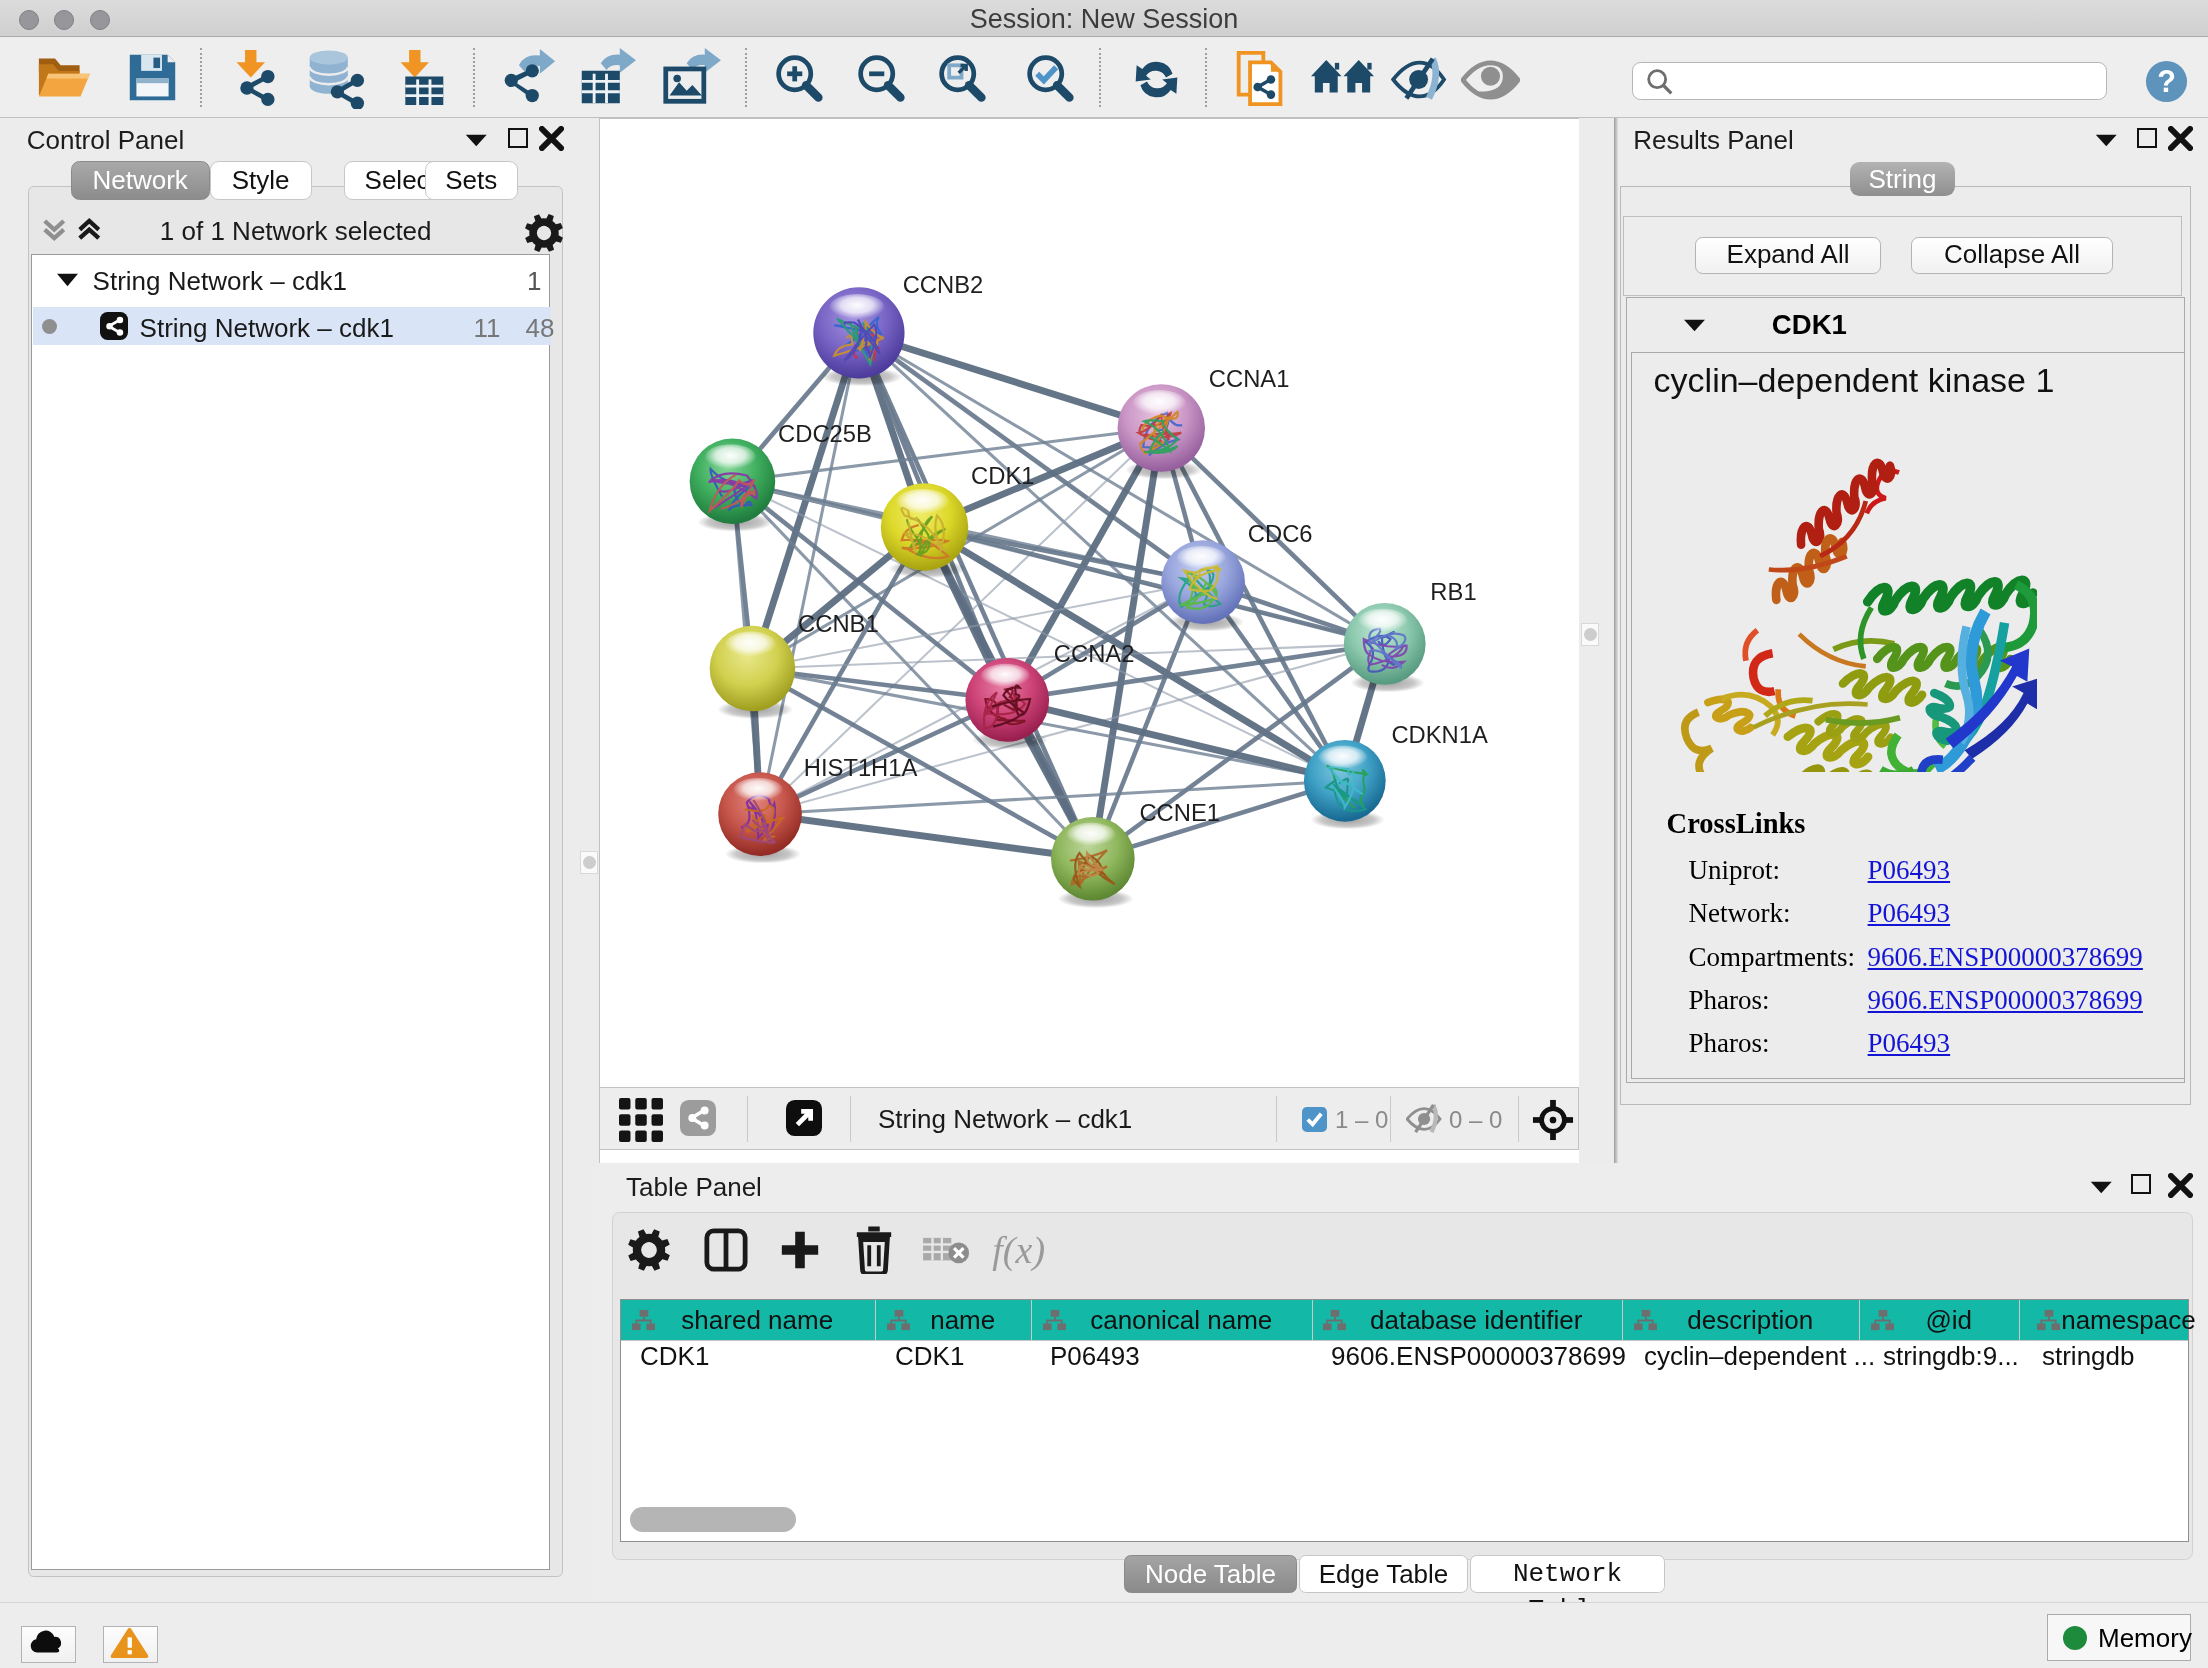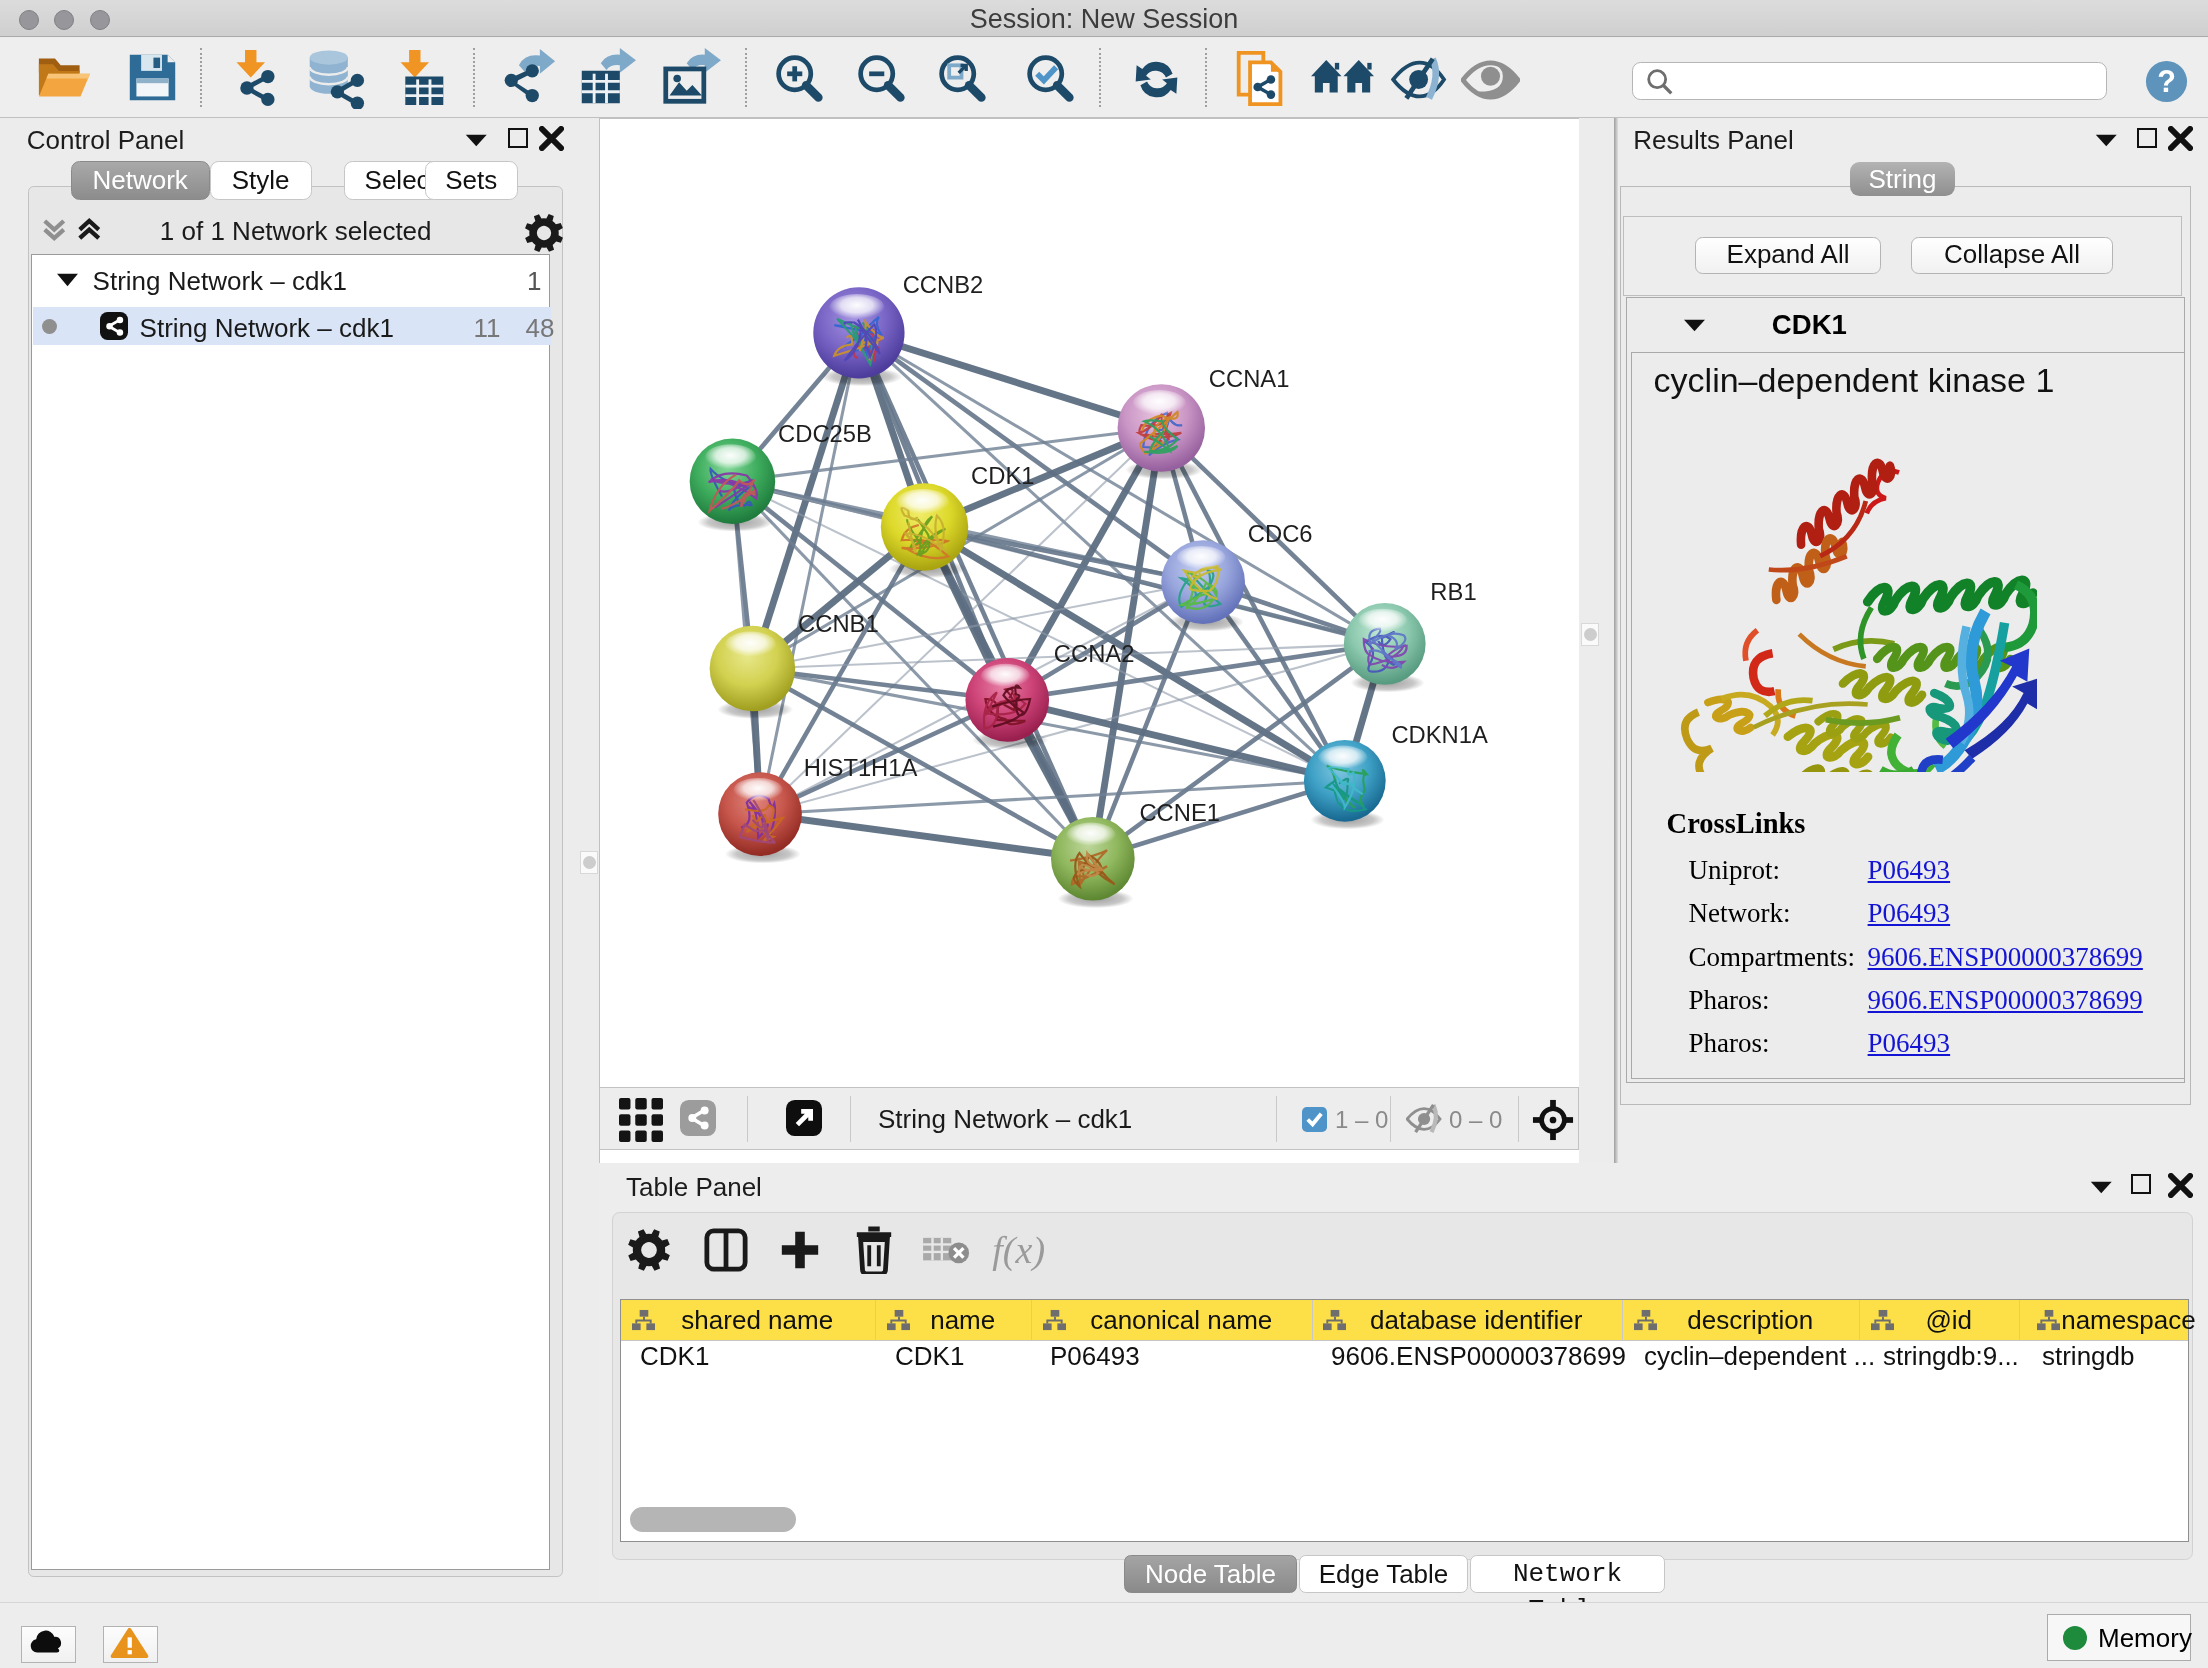--- a/index.html
+++ b/index.html
@@ -48,21 +48,21 @@
 #rinner { left:4.8px; top:110px; width:559px; height:786px; background:#ececec; border:1px solid #a9a9a9; }
 #rsub { left:3.8px; top:54px; width:554px; height:727px; background:#ececec; border:1px solid #a9a9a9; }
 .serif { font-family:"Liberation Serif", serif; }
 .rlink { color:#1414d4; text-decoration:underline; font-family:"Liberation Serif", serif; font-size:27px; }
 .rlabel { color:#000; font-family:"Liberation Serif", serif; font-size:27px; }
 
 #tpanel { left:599px; top:1163px; width:1609px; height:438px; background:#ededed; }
 #tbox { left:13.3px; top:49px; width:1581px; height:348px; background:#e7e7e7;
   border:1px solid #d2d2d2; border-radius:7.6px; }
 #ttable { left:6.7px; top:86px; width:1569px; height:243px; background:#fff; border:1px solid #8f8f8f; }
-#thead { left:0; top:0; width:1567px; height:41px; background:#fde047; border-bottom:1px solid #c6c6c6; }
+#thead { left:0; top:0; width:1567px; height:41px; background:#14b8a6; border-bottom:1px solid #c6c6c6; }
 .thcell { position:absolute; top:0; height:41px; border-right:1px solid #c9c9c9;
   font-size:26px; color:#111; }
 .thcell { display:flex; align-items:center; }
 .hicosvg { margin-left:10.5px; flex:0 0 auto; }
 .hlab { flex:1; text-align:center; padding-right:17px; white-space:nowrap; }
 .trow { position:absolute; top:41px; height:41px; font-size:26px; color:#111; }
 .btab { position:absolute; top:392px; height:38px; border:1px solid #c6c6c6; background:#fff;
   border-radius:6.7px; text-align:center; font-size:26px; color:#111; line-height:36px; }
 
 #bottombar { left:0; top:1602px; width:2208px; height:67px; background:#ededed;

